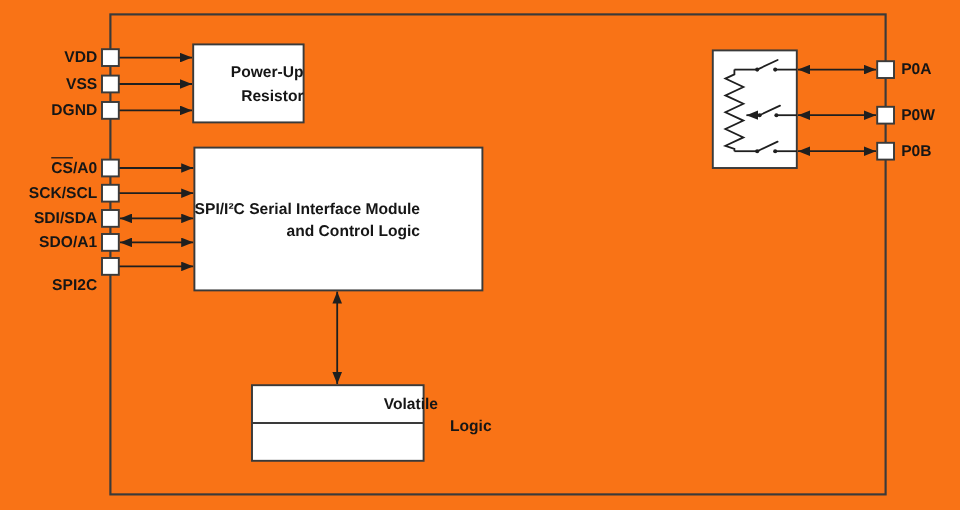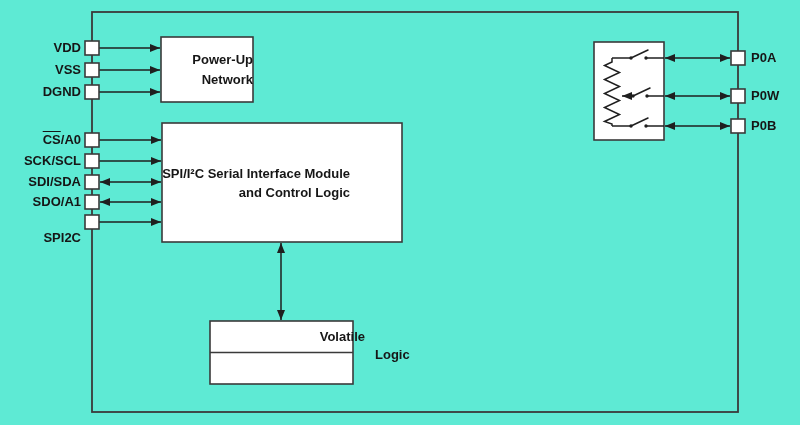--- a/index.html
+++ b/index.html
@@ -1,19 +1,19 @@
 <!DOCTYPE html>
 <html><head>
 <meta charset="utf-8">
 <style>
   html,body{margin:0;padding:0;background:#ffffff;}
   .stage{
     position:relative;
     width:800px;height:425px;
-    background:#5eead4;
+    background:#f97316;
     font-family:"Liberation Sans","DejaVu Sans",sans-serif;
     overflow:hidden;
   }
   .stage svg{position:absolute;left:0;top:0;}
   .lbl{
     position:absolute;
     font-size:13px;font-weight:bold;color:#161616;
     white-space:nowrap;line-height:16px;height:16px;
   }
   .pin-left{left:0;width:81px;text-align:right;}
@@ -120,21 +120,21 @@
   <div class="lbl pin-left" style="top:174px"><span>SDI/SDA</span></div>
   <div class="lbl pin-left" style="top:194px"><span>SDO/A1</span></div>
   <div class="lbl pin-left" style="top:230px"><span>SPI2C</span></div>
 
   <div class="lbl pin-right" style="top:50px"><span>P0A</span></div>
   <div class="lbl pin-right" style="top:88px"><span>P0W</span></div>
   <div class="lbl pin-right" style="top:118px"><span>P0B</span></div>
 
   <div class="blocktxt pu" style="left:161px;top:37px;width:92px;height:65px">
     <span>Power-Up</span>
-    <span>Network</span>
+    <span>Resistor</span>
   </div>
 
   <div class="blocktxt" style="left:162px;top:123px;width:188px;height:119px">
     <span>SPI/I²C Serial Interface Module</span>
     <span>and Control Logic</span>
   </div>
 
   <div class="blocktxt" style="left:210px;top:321px;width:155px;height:31px">
     <span>Volatile</span>
   </div>

